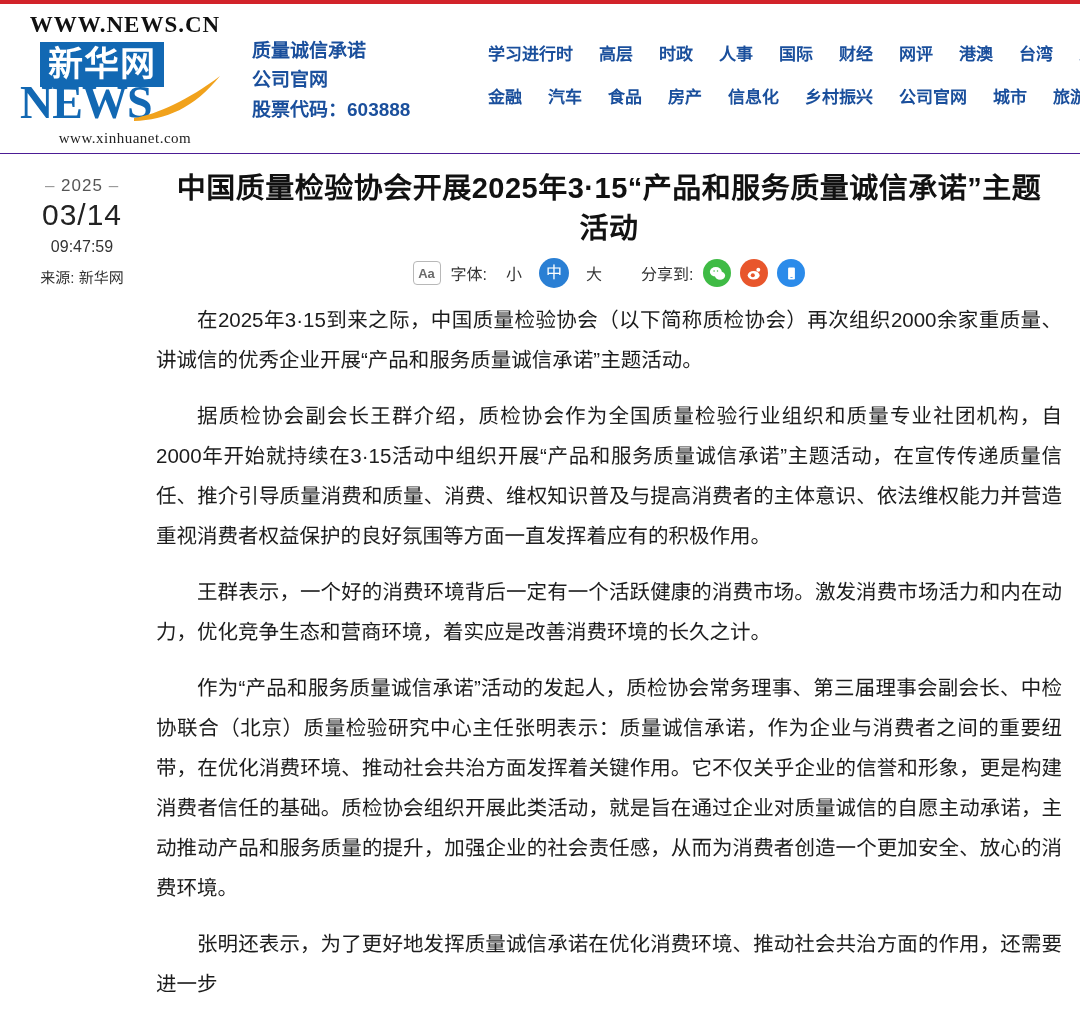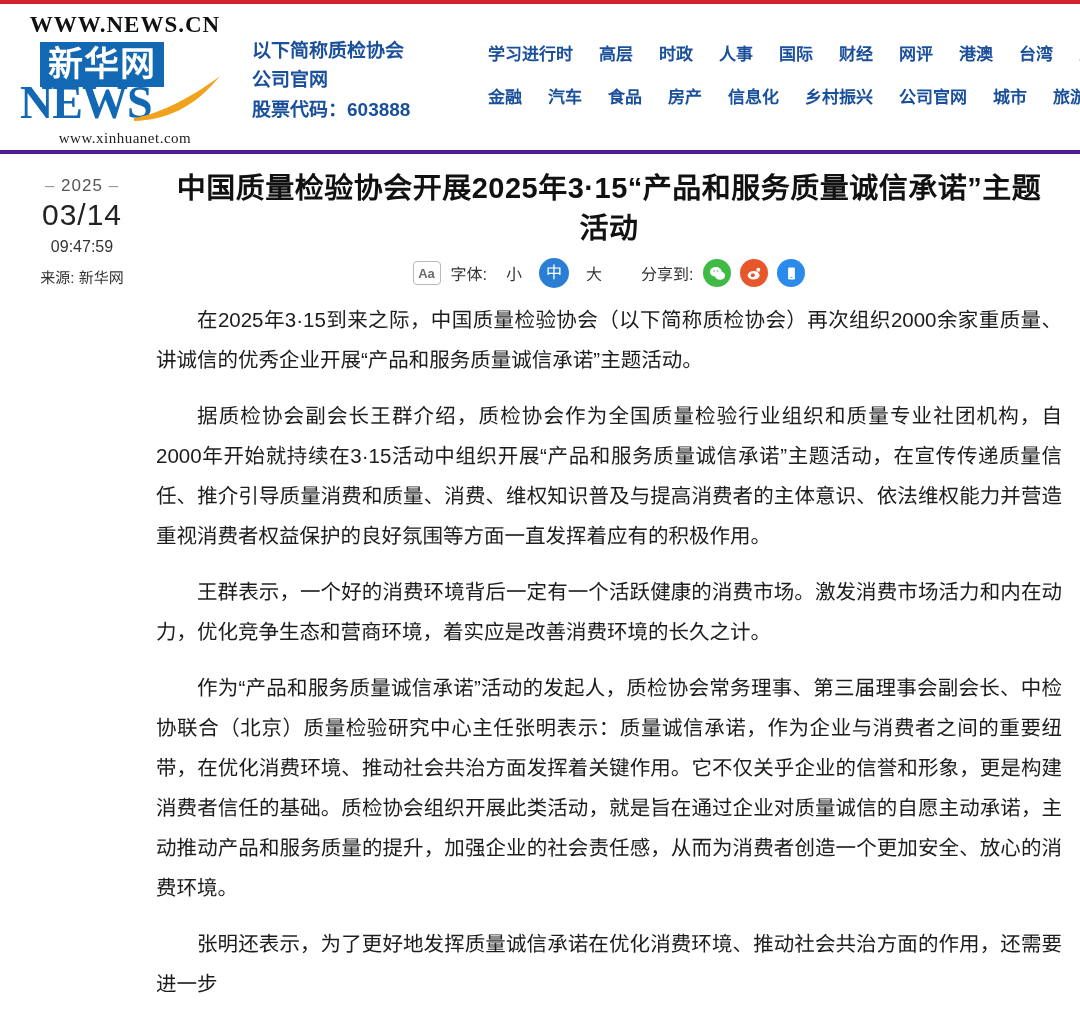--- a/index.html
+++ b/index.html
@@ -21,21 +21,21 @@
     height: 4px;
     background: #d2232a;
     width: 100%;
   }
 
   
   .header {
     display: flex;
     align-items: flex-start;
     padding: 6px 14px 8px 14px;
-    border-bottom: 4px solid #4c1d95;
+    border-bottom: 1px solid #4c1d95;
     height: 150px;
     box-sizing: border-box;
   }
 
   .logo-block {
     width: 222px;
     flex: 0 0 222px;
     position: relative;
   }
   .logo-url {
@@ -265,21 +265,21 @@
           <path d="M2 44 C 26 40, 56 26, 88 2 C 62 34, 34 46, 2 47 Z" fill="#f1a21c"></path>
         </svg>
       </div>
     </div>
     <div class="logo-sub">www.xinhuanet.com</div>
   </div>
 
   <div class="header-divider"></div>
 
   <div class="org-block">
-    <div>以下简称质检协会</div>
+    <div>质量诚信承诺</div>
     <div>公司官网</div>
     <div class="code">股票代码：603888</div>
   </div>
 
   <div class="navs">
     <div class="nav-row">
       <a href="#">学习进行时</a>
       <a href="#">高层</a>
       <a href="#">时政</a>
       <a href="#">人事</a>

